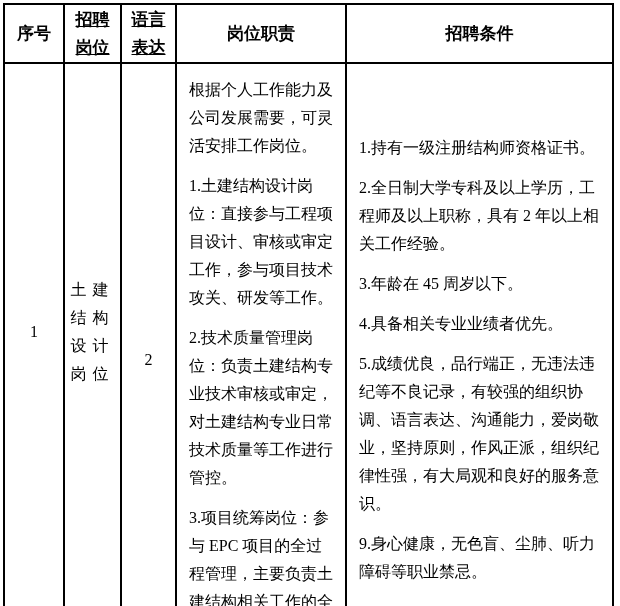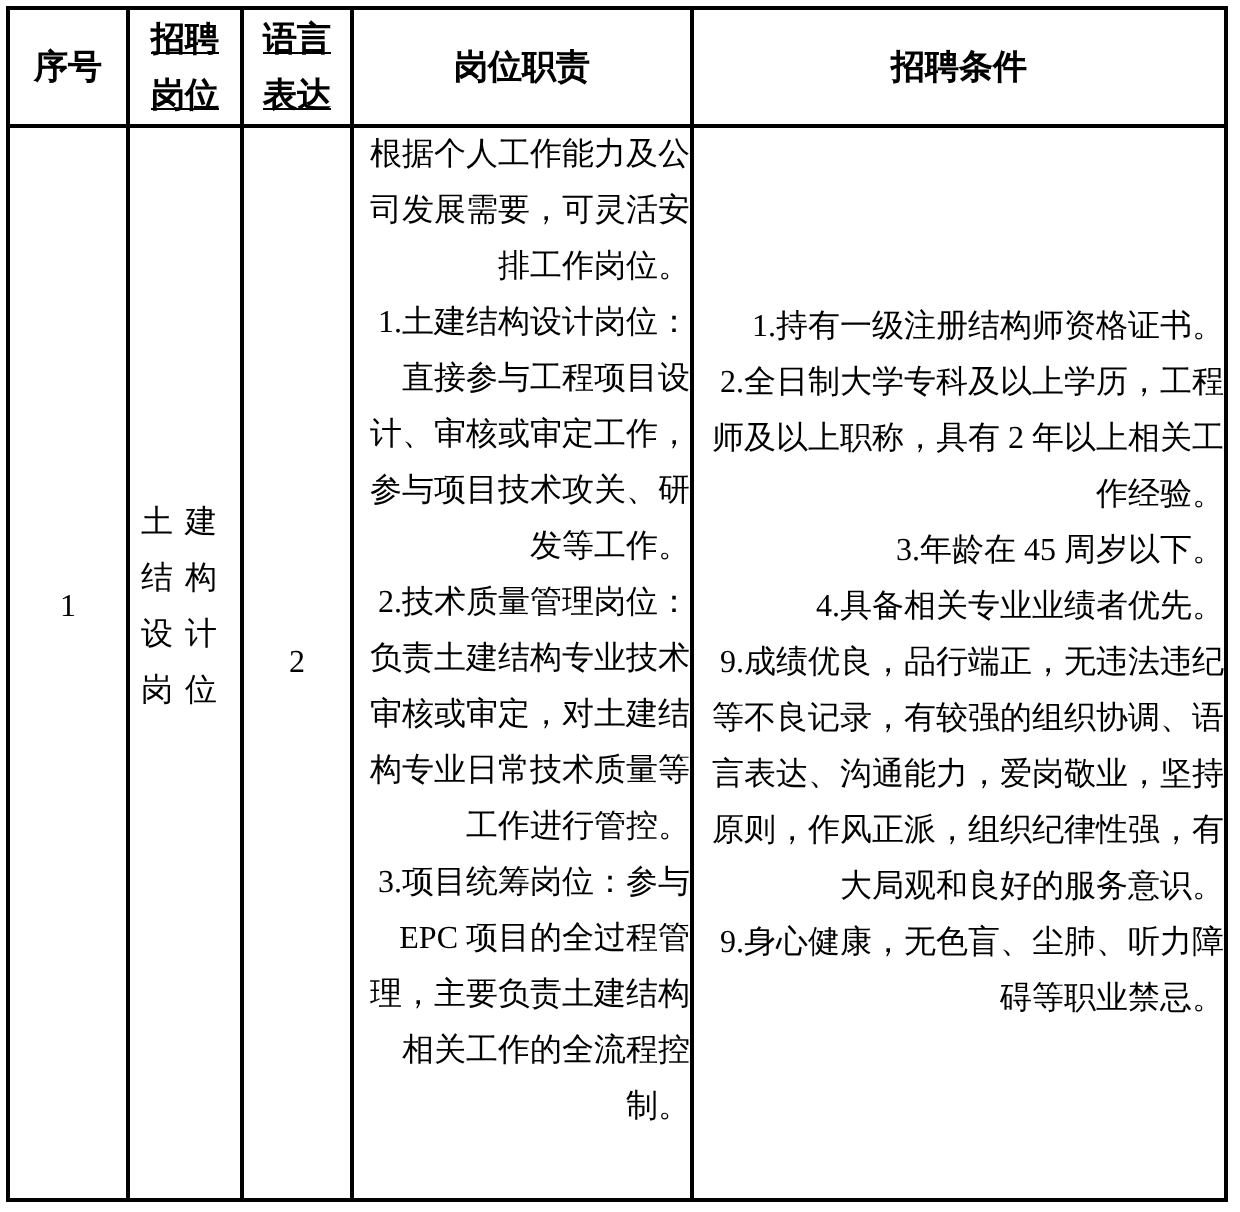--- a/index.html
+++ b/index.html
@@ -64,22 +64,22 @@
   }
   td.duties-cell {
     vertical-align: top;
     padding: 2px 8px 2px 5px;
   }
   td.conditions-cell {
     vertical-align: middle;
     padding: 2px 4px 2px 6px;
   }
   .para {
-    margin: 0;
-    text-align: right;
+    margin: 12px;
+    text-align: left;
   }
   .para.bold {
     font-weight: normal;
   }
 </style>
 </head>
 <body>
 
 <div class="page">
   <table class="recruit">
@@ -114,19 +114,19 @@
           <p class="para">根据个人工作能力及公司发展需要，可灵活安排工作岗位。</p>
           <p class="para">1.土建结构设计岗位：直接参与工程项目设计、审核或审定工作，参与项目技术攻关、研发等工作。</p>
           <p class="para">2.技术质量管理岗位：负责土建结构专业技术审核或审定，对土建结构专业日常技术质量等工作进行管控。</p>
           <p class="para">3.项目统筹岗位：参与 EPC 项目的全过程管理，主要负责土建结构相关工作的全流程控制。</p>
         </td>
         <td class="conditions-cell">
           <p class="para bold">1.持有一级注册结构师资格证书。</p>
           <p class="para">2.全日制大学专科及以上学历，工程师及以上职称，具有 2 年以上相关工作经验。</p>
           <p class="para">3.年龄在 45 周岁以下。</p>
           <p class="para">4.具备相关专业业绩者优先。</p>
-          <p class="para">9.成绩优良，品行端正，无违法违纪等不良记录，有较强的组织协调、语言表达、沟通能力，爱岗敬业，坚持原则，作风正派，组织纪律性强，有大局观和良好的服务意识。</p>
+          <p class="para">5.成绩优良，品行端正，无违法违纪等不良记录，有较强的组织协调、语言表达、沟通能力，爱岗敬业，坚持原则，作风正派，组织纪律性强，有大局观和良好的服务意识。</p>
           <p class="para">9.身心健康，无色盲、尘肺、听力障碍等职业禁忌。</p>
         </td>
       </tr>
     </tbody>
   </table>
 </div>
 
 </body></html>

